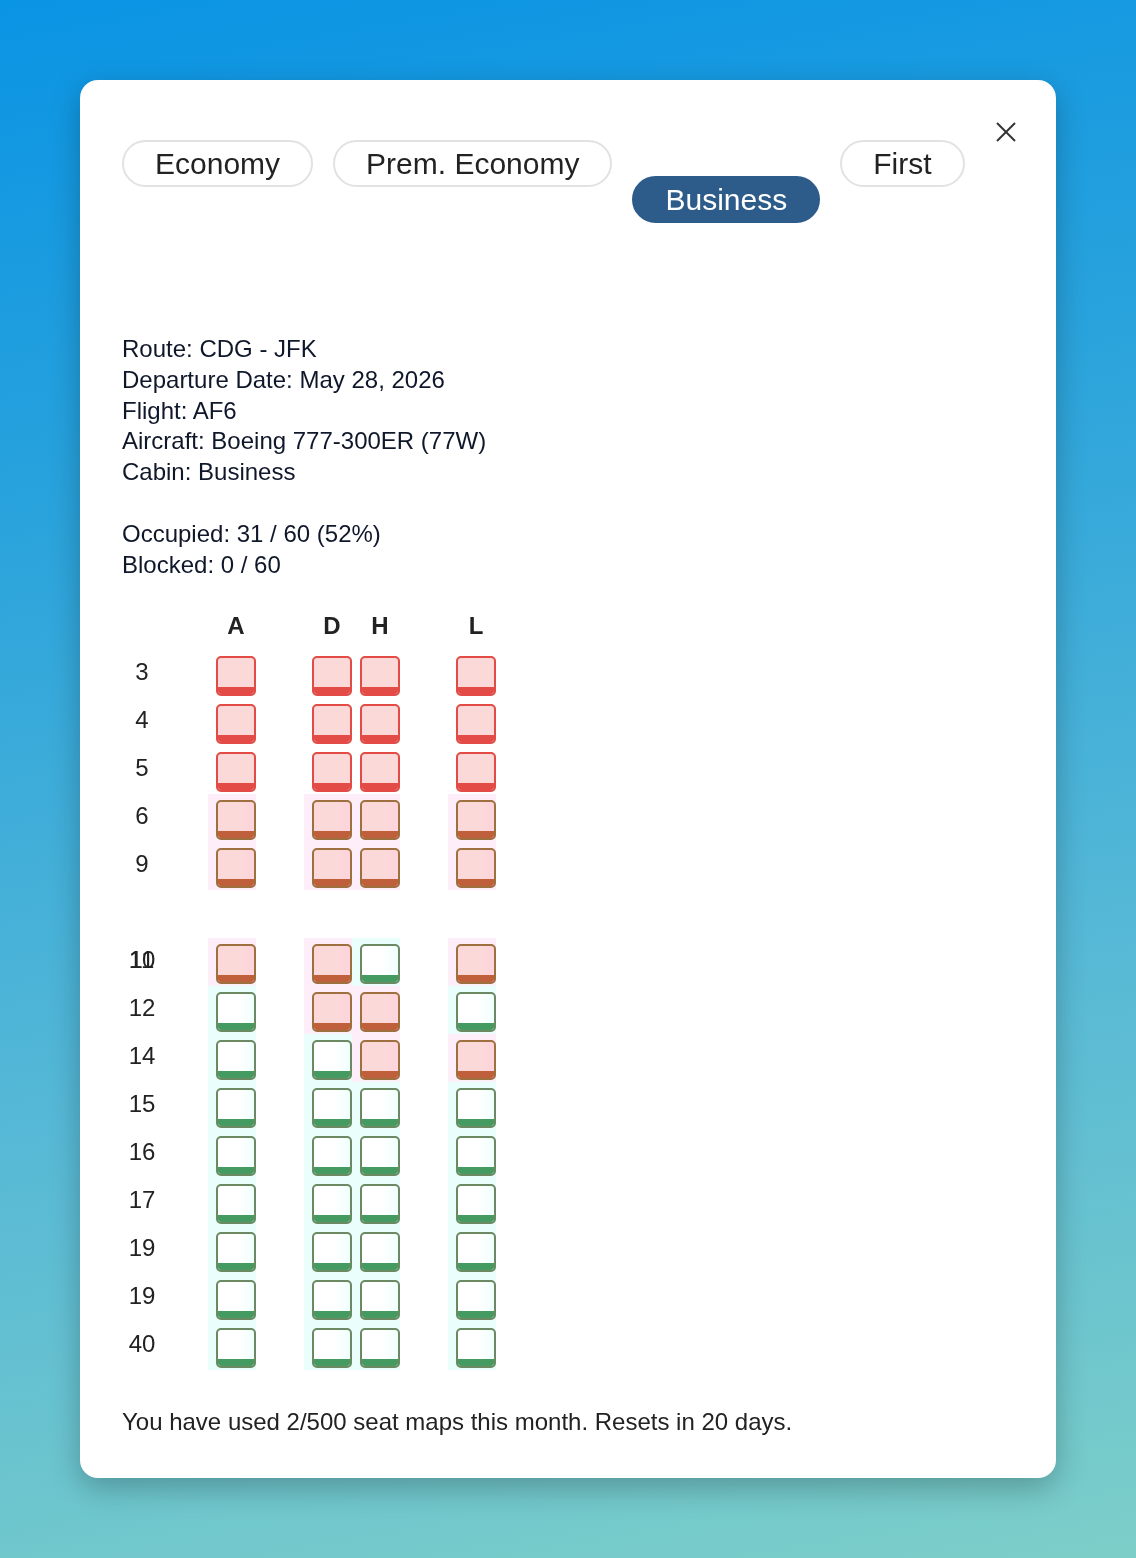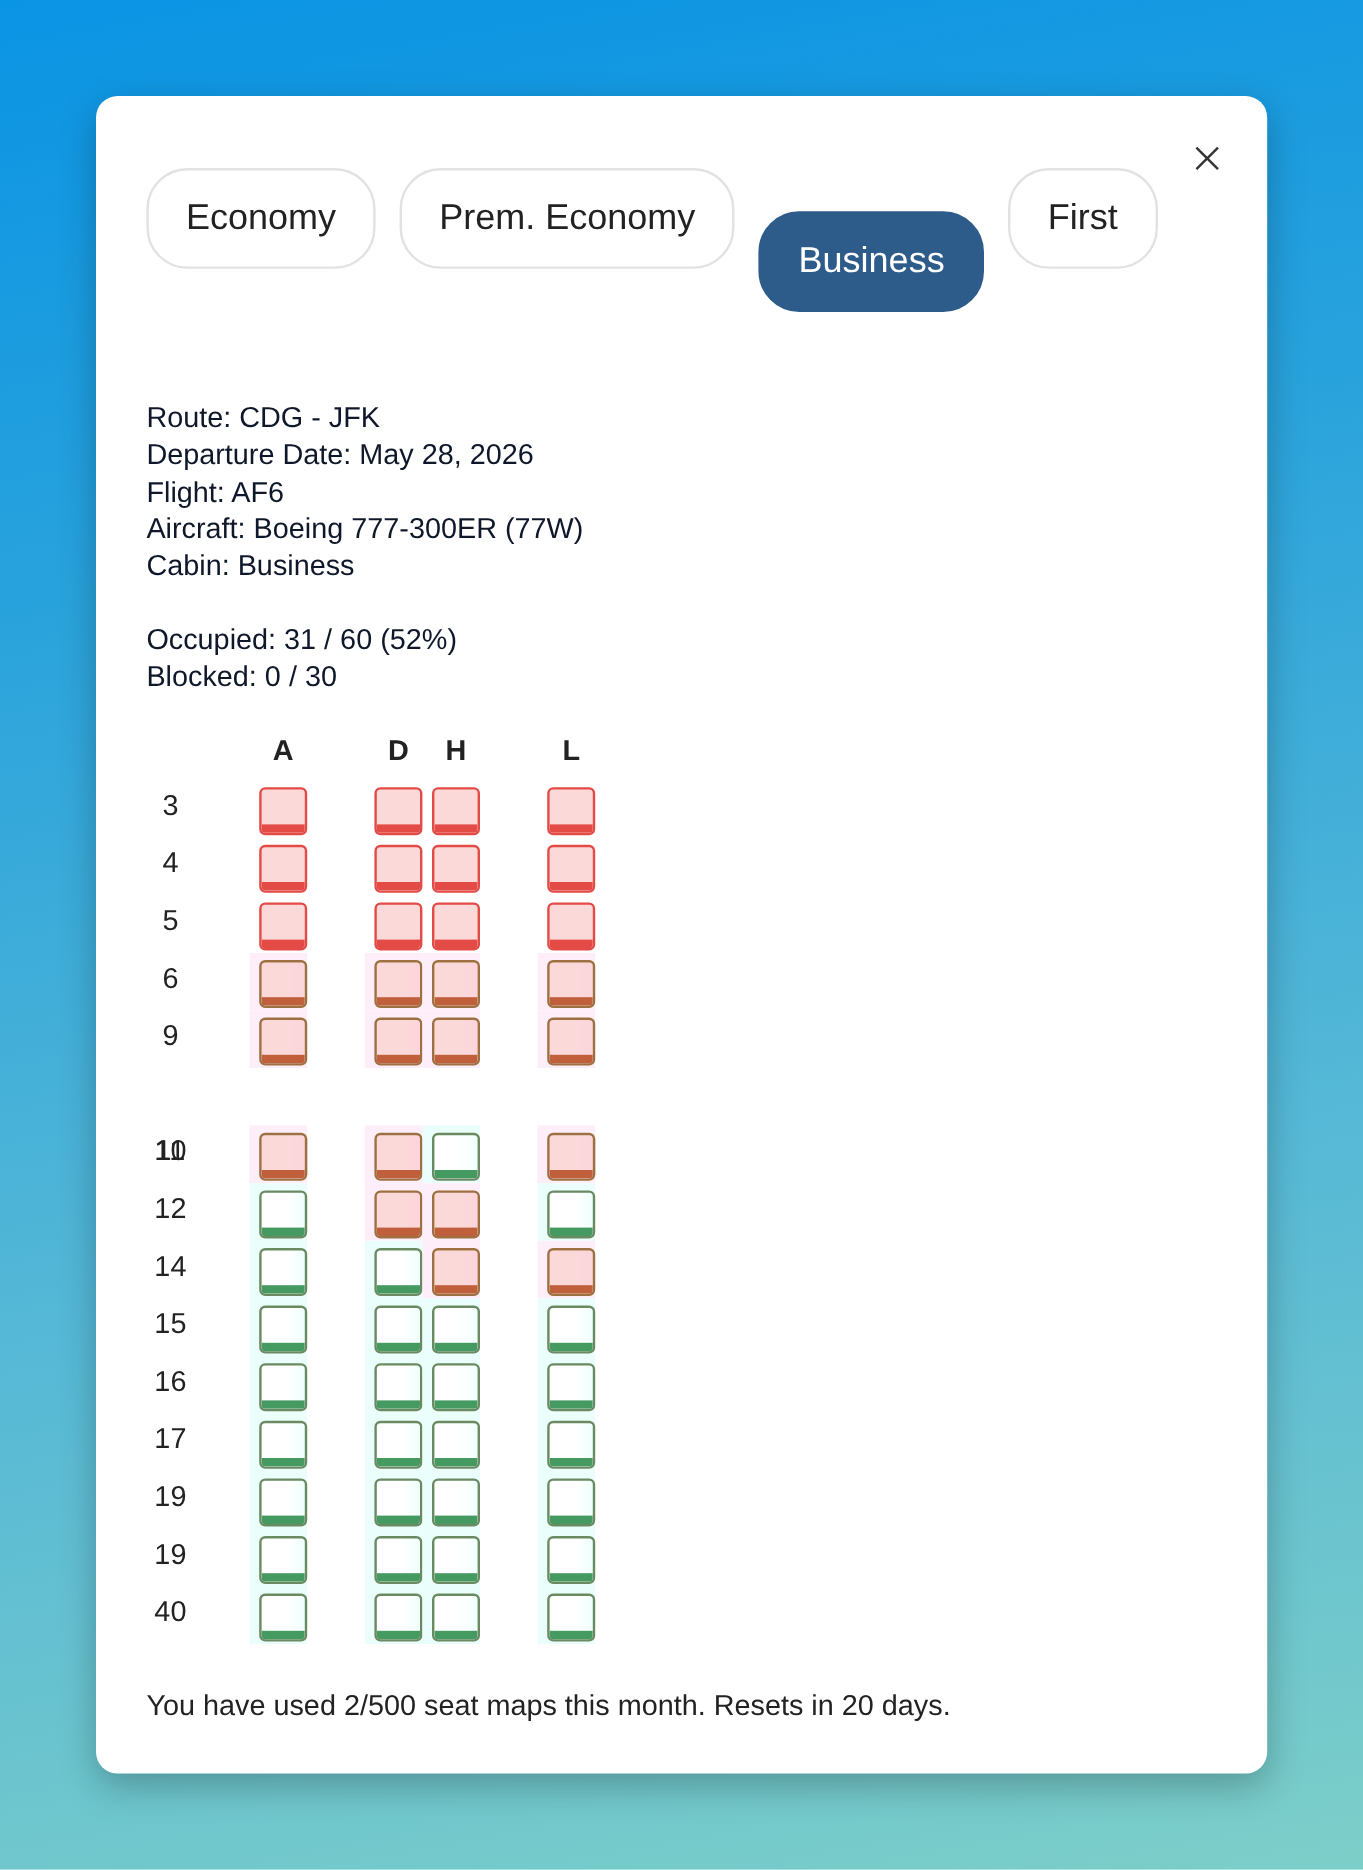--- a/index.html
+++ b/index.html
@@ -18,21 +18,21 @@
     border-radius: 18px;
     box-shadow: 0 10px 30px rgba(0,0,0,0.25);
   }
   .close-btn {
     position: absolute; right: 36px; top: 38px;
     width: 28px; height: 28px; cursor: pointer;
   }
   .close-btn svg { width: 28px; height: 28px; display: block; }
   .tabs { position: absolute; left: 42px; top: 60px; display: flex; gap: 20px; }
   .tab {
-    height: 84px; border-radius: 34px;
+    height: 47px; border-radius: 34px;
     border: 2px solid #e2e2e2; background: #fff;
     font-size: 30px; color: #222;
     display: flex; align-items: center; justify-content: center;
     padding: 0 31px; cursor: pointer; white-space: nowrap;
   }
   .tab.active { background: #2e5c8a; border-color: #2e5c8a; color: #fff; margin-top: 36px; }
   .legend { position: absolute; left: 42px; top: 184px; display: flex; align-items: center; }
   .legend-item { display: flex; align-items: center; margin-right: 20px; font-size: 24px; color: #222; }
   .legend-swatch { width: 30px; height: 30px; border-radius: 4px; border: 2px solid; margin-right: 11px; }
   .sw-available { border-color: #2aa564; background: #fff; }
@@ -87,21 +87,21 @@
 
 
   <div class="info">
     <div>Route: CDG - JFK</div>
     <div>Departure Date: May 28, 2026</div>
     <div>Flight: AF6</div>
     <div>Aircraft: Boeing 777-300ER (77W)</div>
     <div>Cabin: Business</div>
     <div class="gap"></div>
     <div>Occupied: 31 / 60 (52%)</div>
-    <div>Blocked: 0 / 30</div>
+    <div>Blocked: 0 / 60</div>
   </div>
 
   <div class="seatmap" id="seatmap">
     <div class="col-header" style="left:136px">A</div>
     <div class="col-header" style="left:232px">D</div>
     <div class="col-header" style="left:280px">H</div>
     <div class="col-header" style="left:376px">L</div>
   <div class="row" style="top: 40px;">
         <div class="row-label">3</div>
         <div class="seat-wrap" style="left: 128px;">

